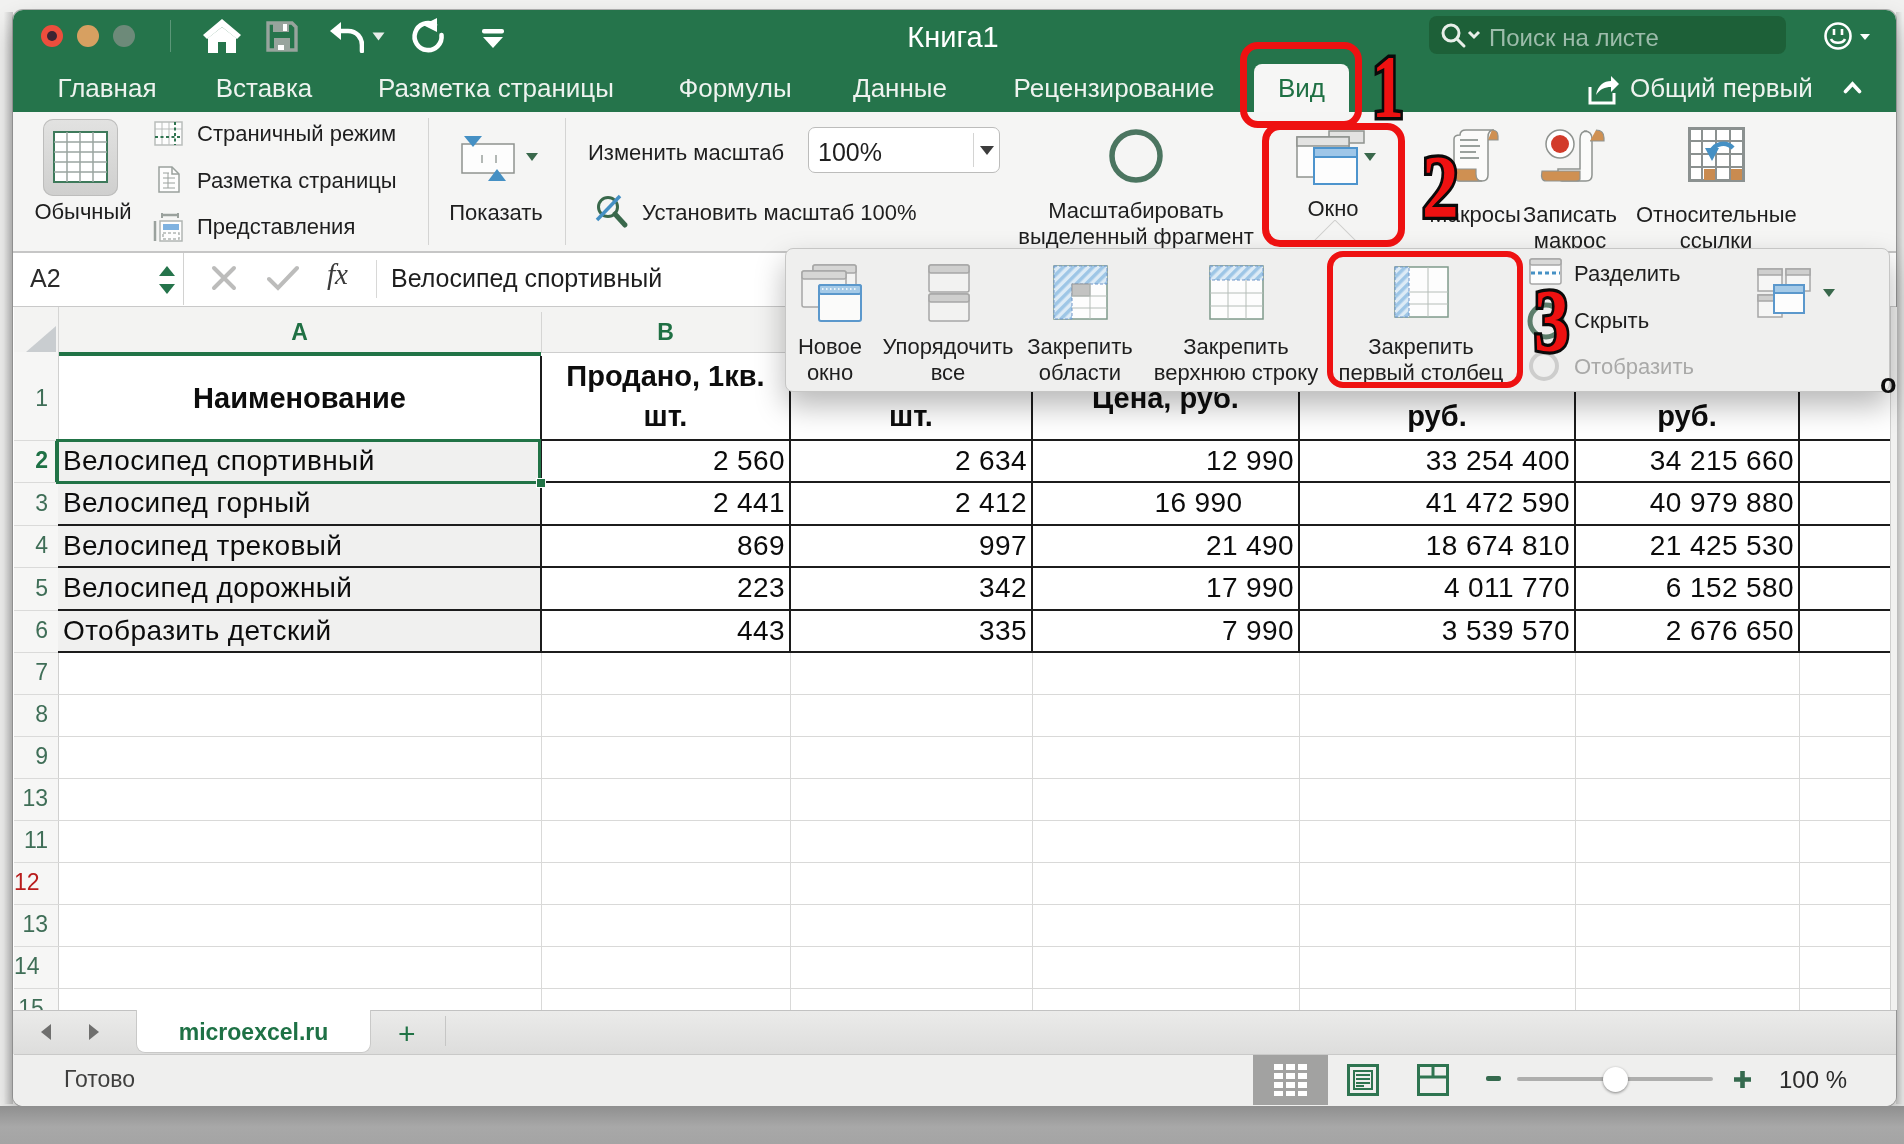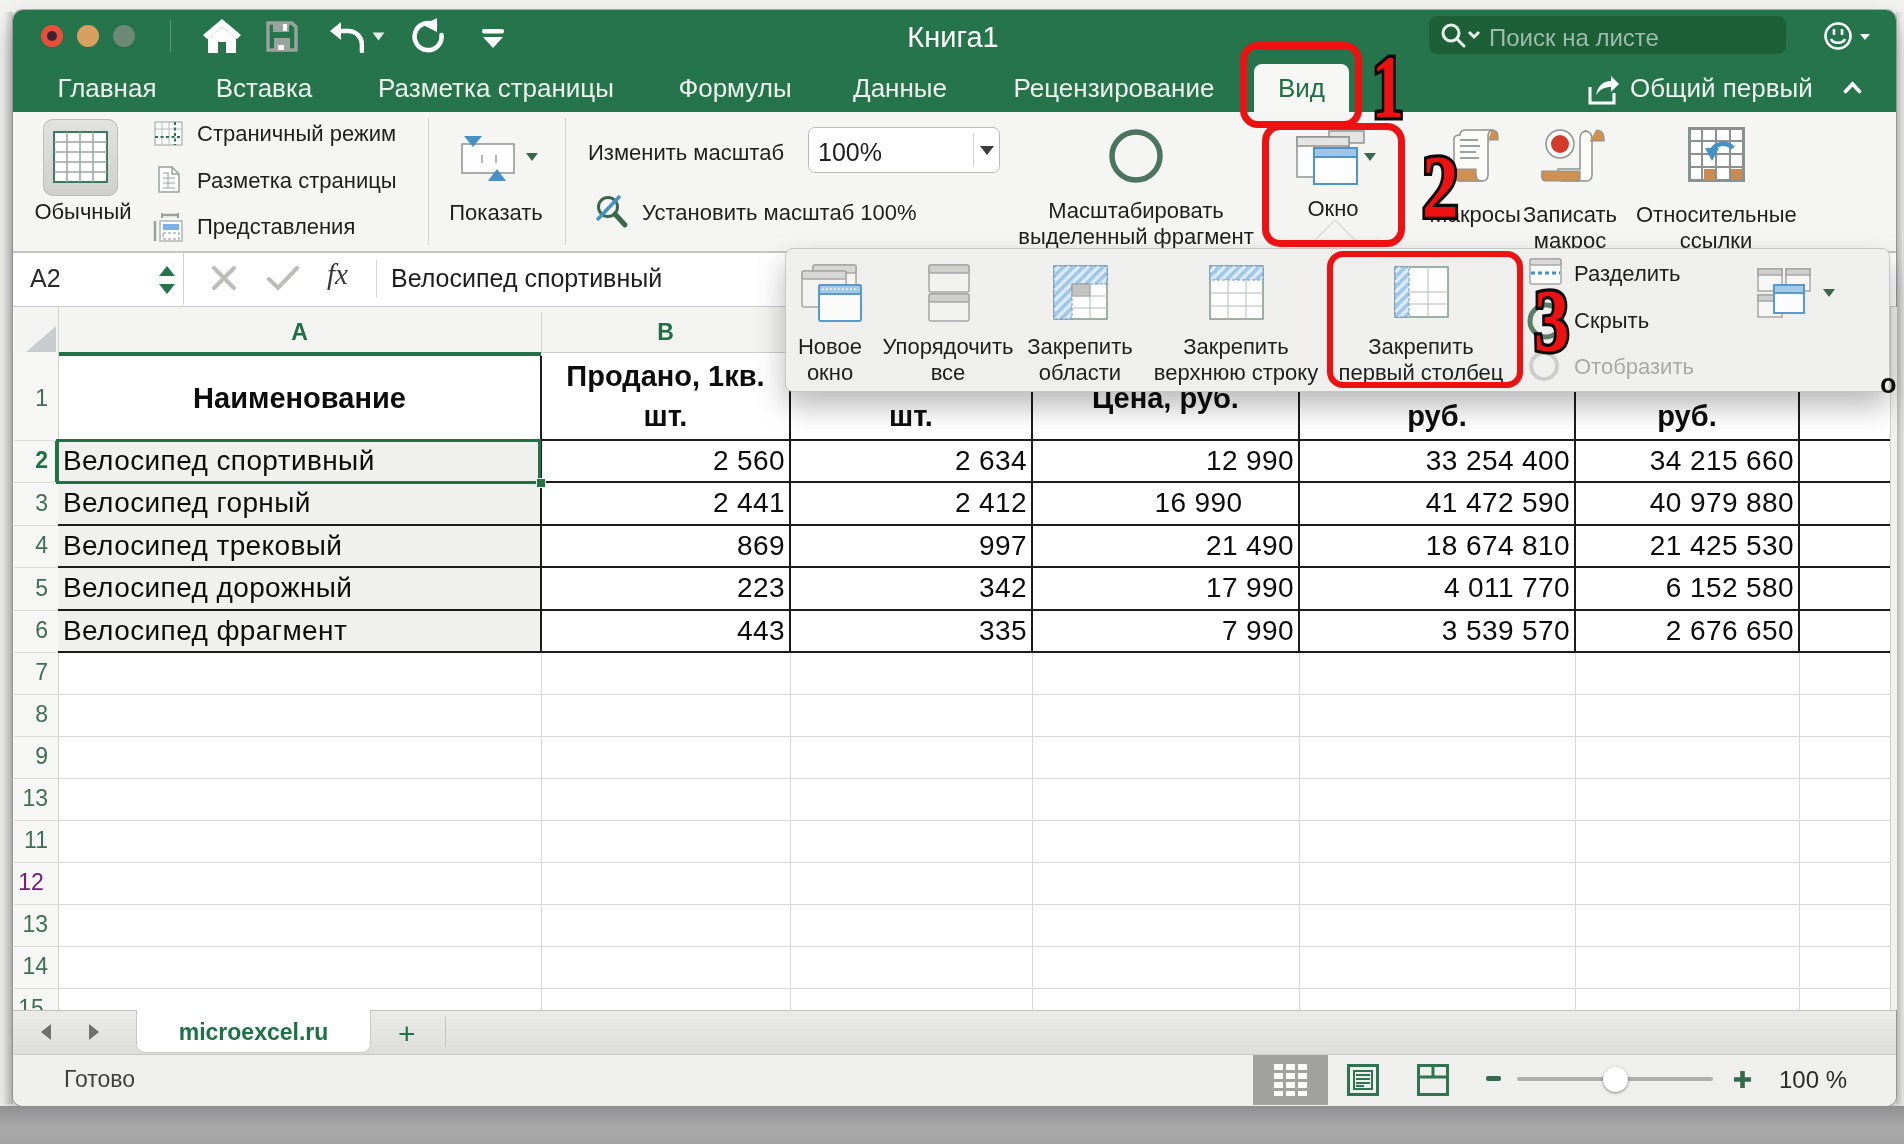--- a/index.html
+++ b/index.html
@@ -283,23 +283,23 @@
   <div class="abs" style="left:14px;top:447px;width:34px;text-align:right;font-size:23px;color:#1e7145;font-weight:bold;">2</div>
   <div class="abs" style="left:14px;top:490px;width:34px;text-align:right;font-size:23px;color:#3f6e57;">3</div>
   <div class="abs" style="left:14px;top:532px;width:34px;text-align:right;font-size:23px;color:#3f6e57;">4</div>
   <div class="abs" style="left:14px;top:575px;width:34px;text-align:right;font-size:23px;color:#3f6e57;">5</div>
   <div class="abs" style="left:14px;top:617px;width:34px;text-align:right;font-size:23px;color:#3f6e57;">6</div>
   <div class="abs" style="left:14px;top:659px;width:34px;text-align:right;font-size:23px;color:#3f6e57;">7</div>
   <div class="abs" style="left:14px;top:701px;width:34px;text-align:right;font-size:23px;color:#3f6e57;">8</div>
   <div class="abs" style="left:14px;top:743px;width:34px;text-align:right;font-size:23px;color:#3f6e57;">9</div>
   <div class="abs" style="left:14px;top:785px;width:34px;text-align:right;font-size:23px;color:#3f6e57;">13</div>
   <div class="abs" style="left:14px;top:827px;width:34px;text-align:right;font-size:23px;color:#3f6e57;">11</div>
-  <div class="abs" style="left:14px;top:869px;width:34px;text-align:center;font-size:23px;color:#701a75;">12</div>
+  <div class="abs" style="left:14px;top:869px;width:34px;text-align:left;font-size:23px;color:#b91c1c;">12</div>
   <div class="abs" style="left:14px;top:911px;width:34px;text-align:right;font-size:23px;color:#3f6e57;">13</div>
-  <div class="abs" style="left:14px;top:953px;width:34px;text-align:right;font-size:23px;color:#3f6e57;">14</div>
+  <div class="abs" style="left:14px;top:953px;width:34px;text-align:left;font-size:23px;color:#3f6e57;">14</div>
   <div class="abs" style="left:14px;top:995px;width:34px;text-align:center;font-size:23px;color:#3f6e57;">15</div>
   <div class="abs" style="left:55px;top:440px;width:3px;height:42px;background:#217346;"></div>
   <div class="abs" style="left:14px;top:440px;width:44px;height:1px;background:#dadad9;"></div>
   <div class="abs" style="left:14px;top:482px;width:44px;height:1px;background:#dadad9;"></div>
   <div class="abs" style="left:14px;top:525px;width:44px;height:1px;background:#dadad9;"></div>
   <div class="abs" style="left:14px;top:567px;width:44px;height:1px;background:#dadad9;"></div>
   <div class="abs" style="left:14px;top:610px;width:44px;height:1px;background:#dadad9;"></div>
   <div class="abs" style="left:14px;top:652px;width:44px;height:1px;background:#dadad9;"></div>
   <div class="abs" style="left:14px;top:694px;width:44px;height:1px;background:#dadad9;"></div>
   <div class="abs" style="left:14px;top:736px;width:44px;height:1px;background:#dadad9;"></div>
@@ -362,21 +362,21 @@
   <div class="abs cell num" style="left:853px;top:530px;width:174px;">997</div>
   <div class="abs cell num" style="left:1103px;top:530px;width:191px;">21 490</div>
   <div class="abs cell num" style="left:1353px;top:530px;width:217px;">18 674 810</div>
   <div class="abs cell num" style="left:1573px;top:530px;width:221px;">21 425 530</div>
   <div class="abs cell" style="left:63px;top:572px;">Велосипед дорожный</div>
   <div class="abs cell num" style="left:603px;top:572px;width:182px;">223</div>
   <div class="abs cell num" style="left:853px;top:572px;width:174px;">342</div>
   <div class="abs cell num" style="left:1103px;top:572px;width:191px;">17 990</div>
   <div class="abs cell num" style="left:1353px;top:572px;width:217px;">4 011 770</div>
   <div class="abs cell num" style="left:1573px;top:572px;width:221px;">6 152 580</div>
-  <div class="abs cell" style="left:63px;top:615px;">Велосипед фрагмент</div>
+  <div class="abs cell" style="left:63px;top:615px;">Отобразить детский</div>
   <div class="abs cell num" style="left:603px;top:615px;width:182px;">443</div>
   <div class="abs cell num" style="left:853px;top:615px;width:174px;">335</div>
   <div class="abs cell num" style="left:1103px;top:615px;width:191px;">7 990</div>
   <div class="abs cell num" style="left:1353px;top:615px;width:217px;">3 539 570</div>
   <div class="abs cell num" style="left:1573px;top:615px;width:221px;">2 676 650</div>
   <div class="abs" style="left:56px;top:439px;width:485px;height:45px;box-sizing:border-box;border:3px solid #217346;"></div>
   <div class="abs" style="left:536px;top:478px;width:10px;height:10px;background:#217346;border:1.5px solid #fff;box-sizing:border-box;"></div>
 
   <div class="abs" style="left:1890px;top:307px;width:6px;height:703px;background:#f1f1f0;border-left:1px solid #d0d0cf;"></div>
   <div class="abs" id="tabbar"></div>

